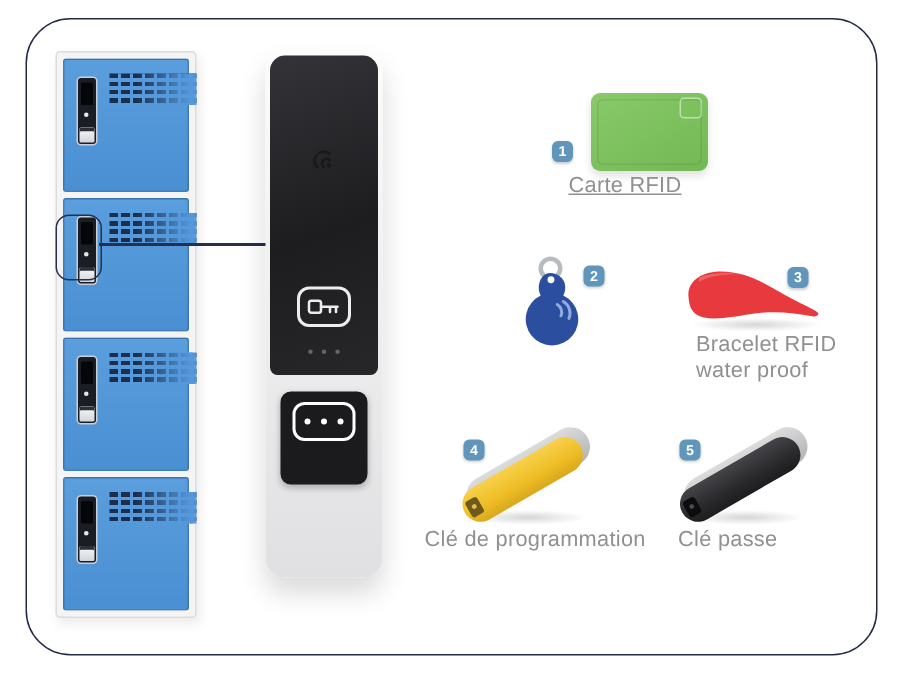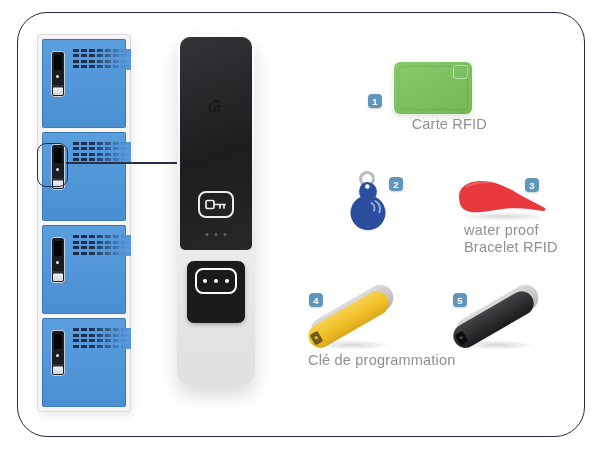--- a/index.html
+++ b/index.html
@@ -85,21 +85,21 @@
   .key-body{position:absolute;left:0;top:4px;width:89px;height:24px;border-radius:12px;}
   .key-body.yellow{background:linear-gradient(180deg,#f8d14a 0%,#eebd26 60%,#d9a81d 100%);}
   .key-body.black{background:linear-gradient(180deg,#454549 0%,#2a2a2d 60%,#1d1d1f 100%);}
   .key-end{position:absolute;left:3px;top:6px;width:9px;height:12px;border-radius:2px;background:#6e5a1c;}
   .key-body.black .key-end{background:#0c0c0d;}
   .key-end i{position:absolute;left:2.5px;top:4px;width:3px;height:3px;background:rgba(255,220,90,0.8);border-radius:1px;}
   .key-body.black .key-end i{background:#4a4a4e;}
 
   
   .label{position:absolute;color:#8e9092;font-size:14.5px;letter-spacing:0.2px;line-height:17px;}
-  .label.center{text-align:right;}
+  .label.center{text-align:left;text-decoration:underline;}
   .label span{display:block;}
 </style>
 </head>
 <body>
 
 <div class="scene">
 
   <div class="frame"></div>
 
   <div class="locker">
@@ -183,44 +183,45 @@
   <div class="label" style="left:305px;top:208px">
   </div>
 
   <span class="num-badge" style="left:525px;top:178px">3</span>
   <svg class="bracelet-graphic" viewBox="0 0 102 48">
     <path d="M7,22 C6,12 15,5.5 27,5 C41,4.5 53,10 64,16.5 C74,22.5 87,28.5 92,31.5 C95,33.2 93.5,35.5 89.5,34.8 C78,32.8 65,31 51,33 C37,35 20,39 12,33.5 C8,30.5 7.5,26.5 7,22 Z" fill="#e83a3e"></path>
     <path d="M14,9 C22,5.5 34,5 42,7 C33,6.5 22,7.5 14,12 Z" fill="#f2706f" opacity="0.7"></path>
   </svg>
   <div class="soft-shadow" style="left:460px;top:212px;width:88px;height:9px"></div>
   <div class="label" style="left:464px;top:222px">
+    <span>Bracelet RFID</span>
     <span>water proof</span>
-    <span>Bracelet RFID</span>
   </div>
 
   <span class="num-badge" style="left:309px;top:293px">4</span>
   <div class="key-graphic" style="left:303px;top:288px">
     <div class="soft-shadow" style="left:10px;top:52px;width:78px;height:10px"></div>
     <div class="key-rot">
       <div class="key-plate"></div>
       <div class="key-body yellow">
         <span class="key-end">
             <i></i>
           </span>
       </div>
     </div>
   </div>
-  <div class="label" style="left:308px;top:352px">Clé de programmation</div>
+  <div class="label" style="left:283px;top:352px">Clé de programmation</div>
 
   <span class="num-badge" style="left:453px;top:293px">5</span>
   <div class="key-graphic" style="left:448px;top:288px">
     <div class="soft-shadow" style="left:10px;top:52px;width:78px;height:10px"></div>
     <div class="key-rot">
       <div class="key-plate"></div>
       <div class="key-body black">
         <span class="key-end">
             <i></i>
           </span>
       </div>
     </div>
   </div>
+  <div class="label" style="left:452px;top:352px">Clé passe</div>
 
 </div>
 
 </body></html>

